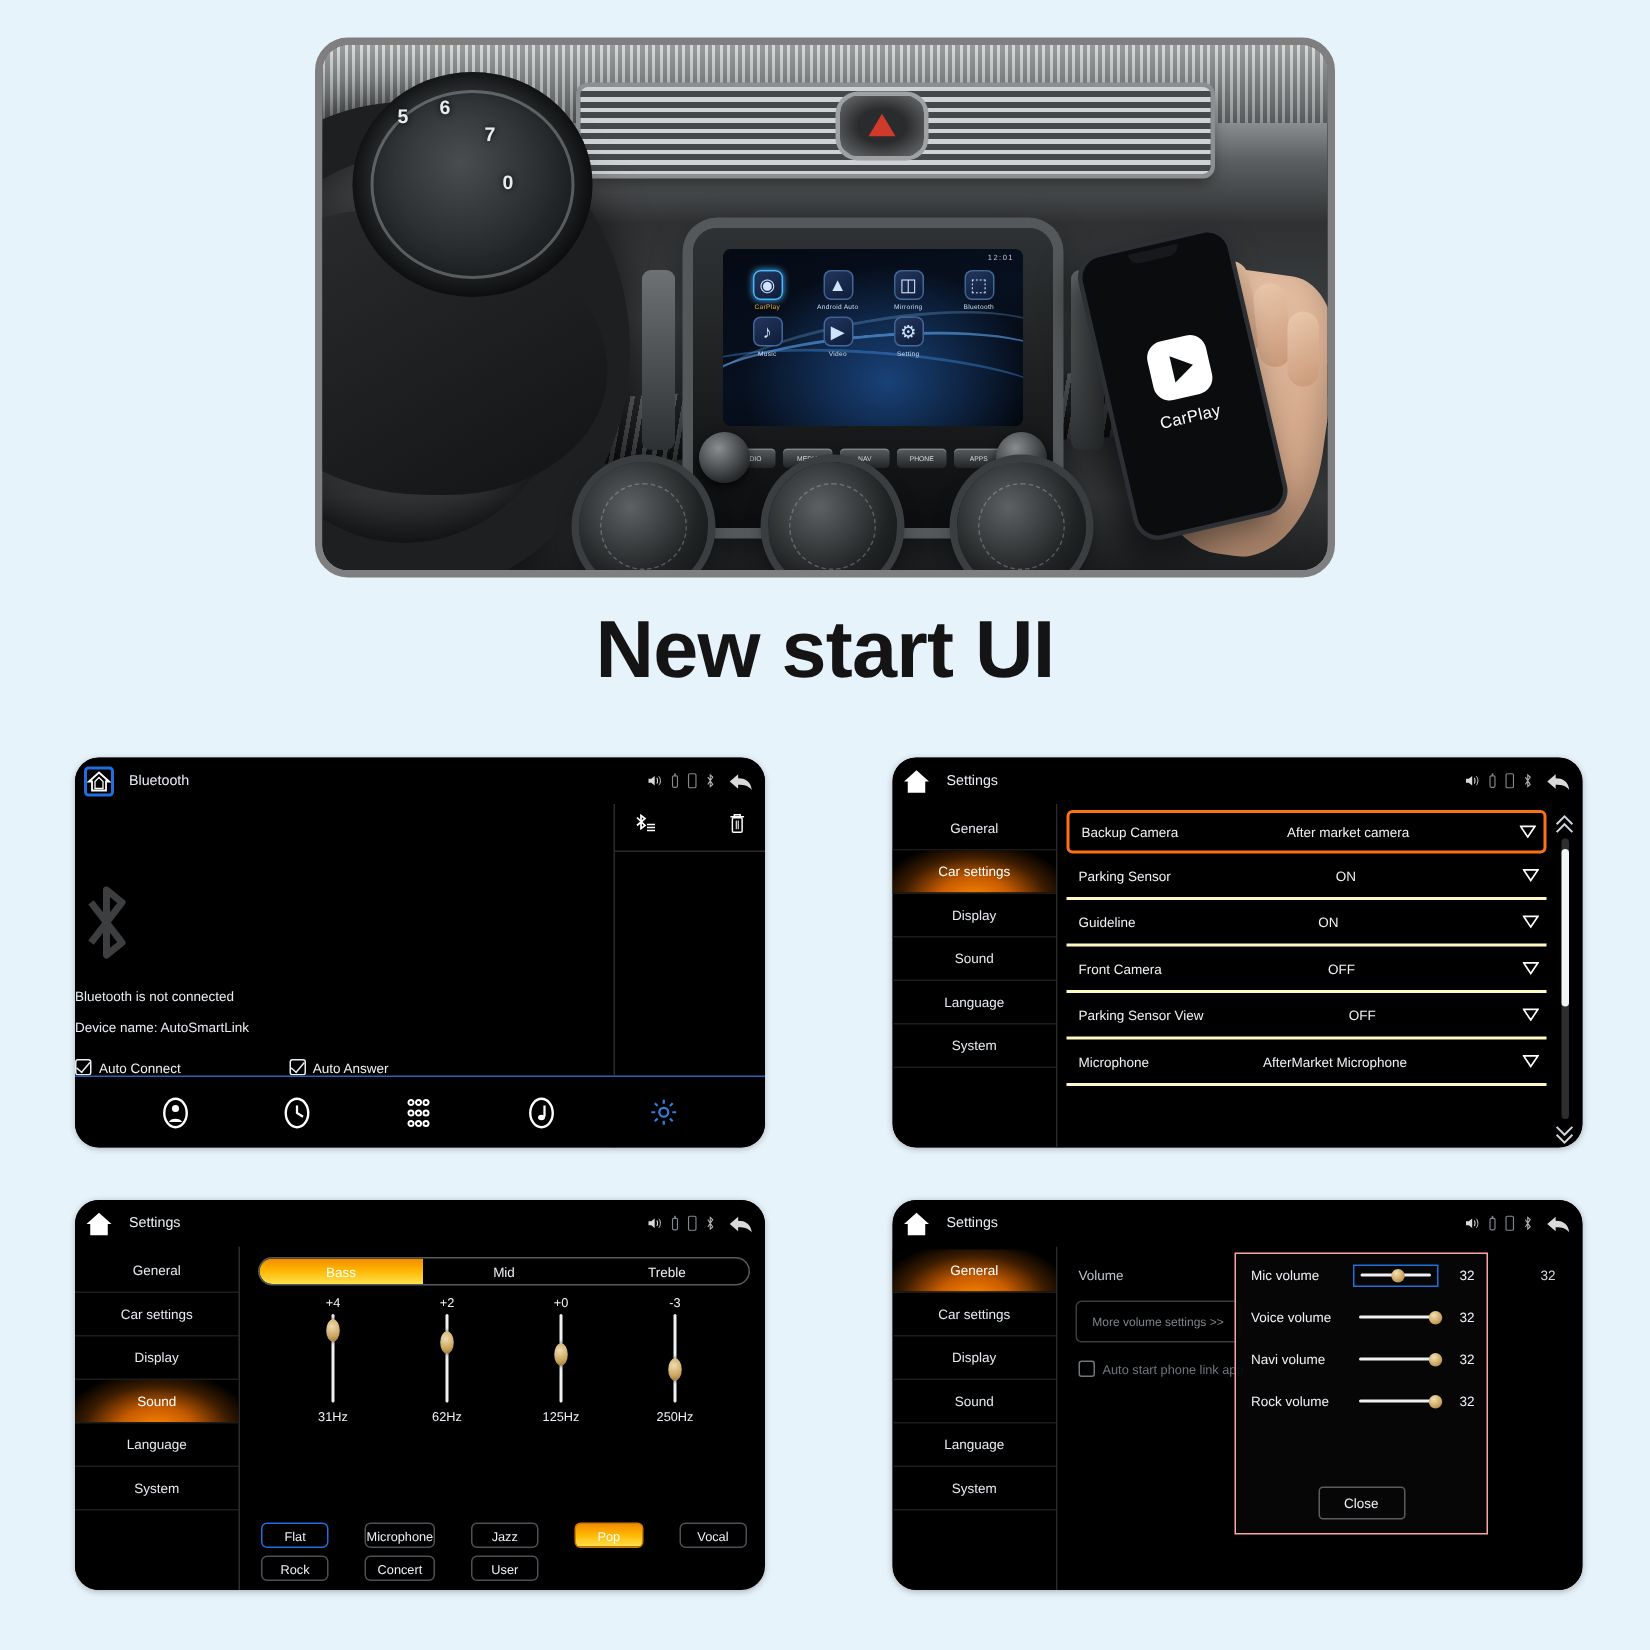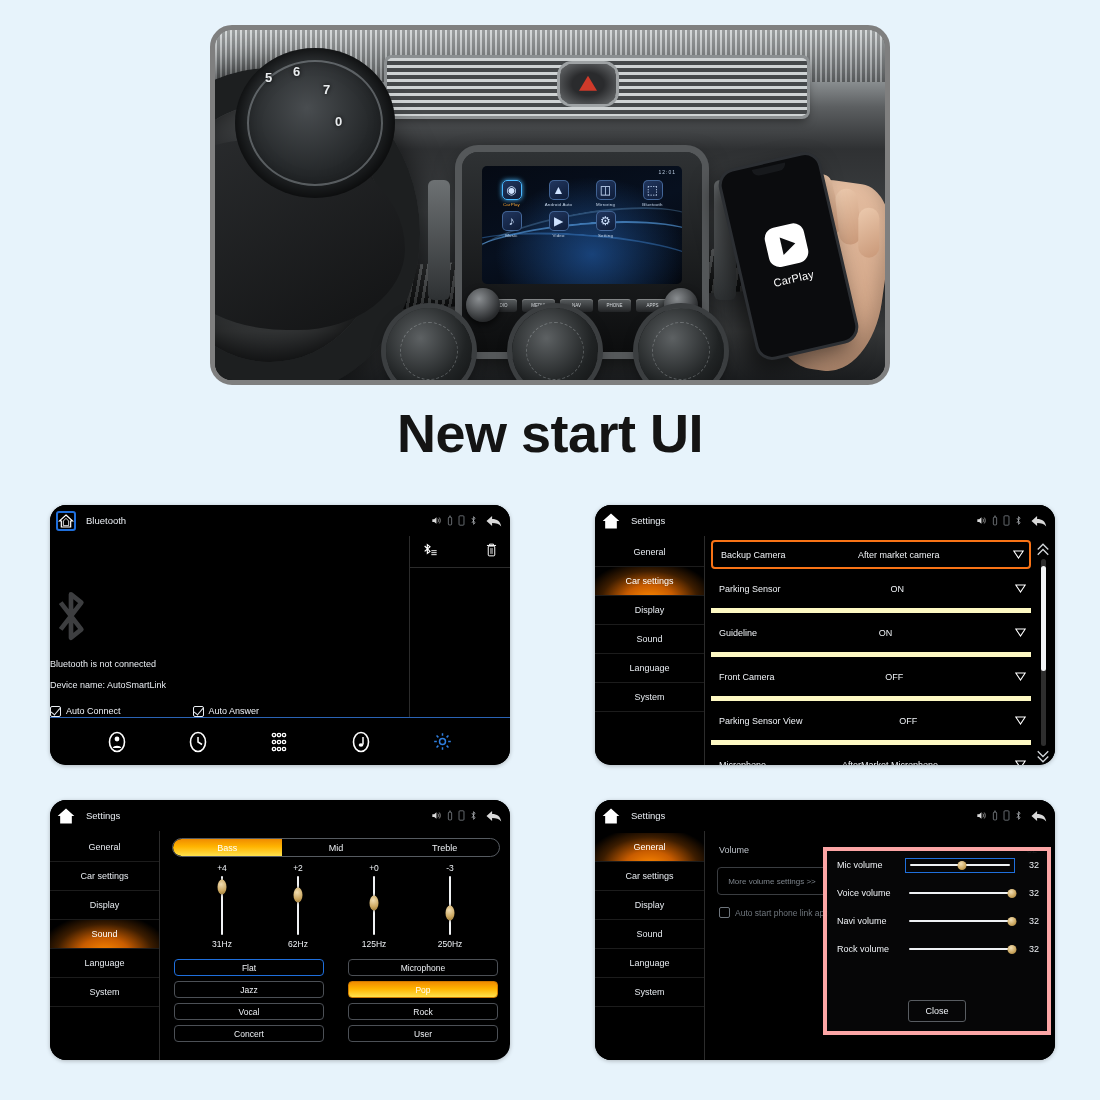--- a/index.html
+++ b/index.html
@@ -249,22 +249,22 @@
   }
   .side-item.active{
     background:radial-gradient(ellipse at 50% 118%, #ff8a00 0%, #c85c00 32%, #3d1d00 62%, #000 85%);
     color:#fff;
   }
 
   
   .list-area{ flex:1; display:flex; background:#000; padding:4px 0 0 6px; }
   .list-col{ flex:1; }
   .srow{
-    height:44px; display:flex; align-items:center;
-    border-bottom:5px solid #fef9c3; padding:0 4px 0 8px;
+    height:31px; display:flex; align-items:center;
+    border-bottom:2px solid #fef9c3; padding:0 4px 0 8px;
     font-size:9px; color:#eef1f5;
   }
   .srow.sel{
     border:2px solid #f97316; border-radius:4px; height:29px;
   }
   .srow .lbl{ flex:0 0 auto; }
   .srow .val{ flex:1; text-align:center; }
   .caret{ width:13px; flex:0 0 13px; display:flex; justify-content:center; }
   .caret svg{ display:block; }
 
@@ -309,21 +309,21 @@
   }
   .bt-nav{
     position:absolute; left:0; right:0; bottom:0; height:48px;
     border-top:1px solid #2a63b5;
     display:flex; align-items:center; justify-content:space-around;
     padding:0 26px; background:#000;
   }
   .navbtn{ display:flex; align-items:center; justify-content:center; }
 
   
-  .eq-area{ flex:1; padding:7px 10px 18px 12px; display:flex; flex-direction:column; }
+  .eq-area{ flex:1; padding:7px 10px 6px 12px; display:flex; flex-direction:column; }
   .eq-tabs{
     height:19px; border:1px solid #565b61; border-radius:10px; display:flex;
     overflow:hidden; background:#000;
   }
   .eq-tab{
     flex:1; display:flex; align-items:center; justify-content:center;
     font-size:9px; color:#eceff3;
   }
   .eq-tab.active{
     background:linear-gradient(180deg,#f08c00 0%,#ffb400 45%,#ffe24d 100%);
@@ -338,21 +338,21 @@
     width:2px; height:59px; background:#f0f2f4; position:relative; border-radius:2px;
   }
   .eq-thumb{
     position:absolute; left:50%; transform:translate(-50%,-50%);
     width:9px; height:15px; border-radius:50%;
     background:radial-gradient(circle at 40% 32%, #f0dcb0, #c9a45c 60%, #8e6f33);
     box-shadow:0 0 3px rgba(0,0,0,.8);
   }
   .eq-hz{ font-size:8.5px; color:#eef1f5; margin-top:4px; }
   .eq-presets{
-    display:grid; grid-template-columns:repeat(2,1fr); gap:5px 24px;
+    display:grid; grid-template-columns:repeat(5,1fr); gap:5px 24px;
     padding:2px 2px 0;
   }
   .preset{
     height:17px; border:1px solid #4c5056; border-radius:4px;
     display:flex; align-items:center; justify-content:center;
     font-size:8.5px; color:#eef1f5; background:#000;
   }
   .preset.sel{ border:1.6px solid #1f6fdc; }
   .preset.active{
     background:linear-gradient(180deg,#f08c00 0%,#ffb400 45%,#ffe24d 100%);
@@ -372,22 +372,22 @@
     display:flex; align-items:center; justify-content:center;
     font-size:8px; color:#7d848b;
   }
   .bg-chk{
     position:absolute; left:14px; top:76px; display:flex; align-items:center; gap:5px;
     font-size:8.5px; color:#6f767d;
   }
   .bg-chkbox{ width:11px; height:11px; border:1.3px solid #6f767d; border-radius:2px; }
 
   .dialog{
-    position:absolute; left:118px; top:4px; width:228px; height:188px;
-    background:rgba(6,6,8,.93); border:4px solid #fca5a5;margin-top:12px;
+    position:absolute; left:118px; top:4px; width:169px; height:188px;
+    background:rgba(6,6,8,.93); border:1px solid #fca5a5;
   }
   .vrow{
     display:flex; align-items:center; height:28px; padding:0 8px 0 10px;
     font-size:9px; color:#eef1f5; gap:6px;
   }
   .vrow .vlbl{ width:62px; flex:0 0 62px; }
   .vslot{ flex:1; position:relative; height:14px; display:flex; align-items:center; }
   .vslot.boxed{ border:1.6px solid #1f6fdc; height:15px; }
   .vtrack{
     position:absolute; left:4px; right:4px; height:2.5px; background:#eef1f4; border-radius:2px;

